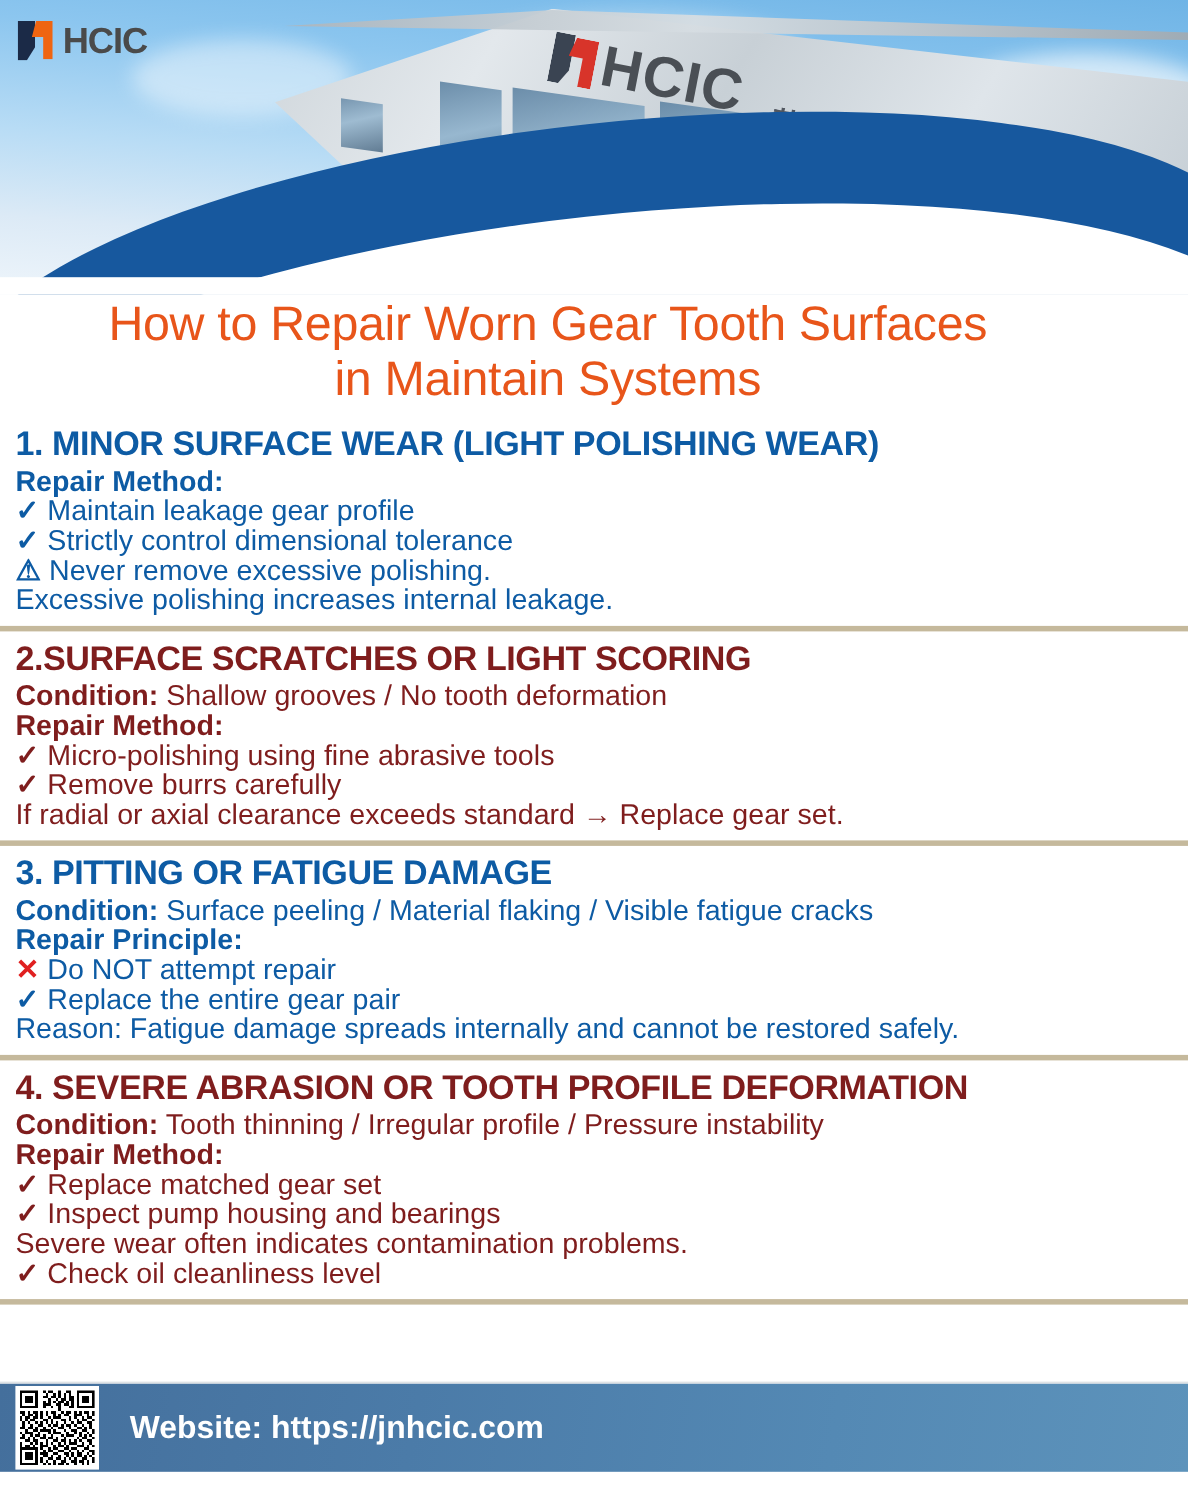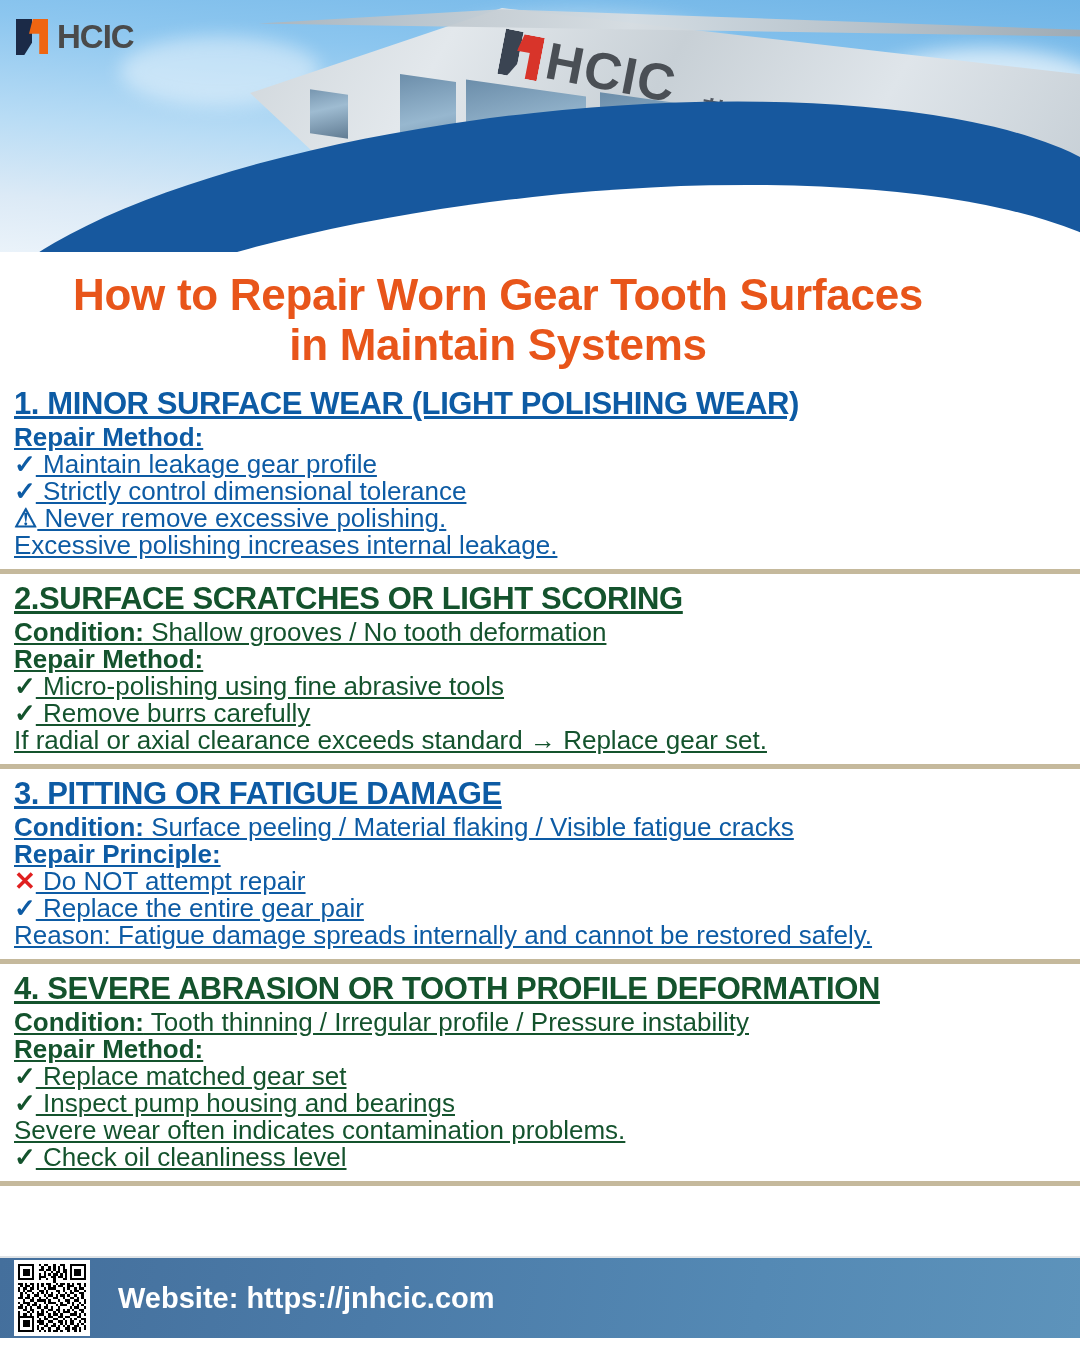--- a/index.html
+++ b/index.html
@@ -106,42 +106,42 @@
   }
   .corner-logo .txt {
     font-size:33px; font-weight:bold; color:#4a4a4a; letter-spacing:-1px;
   }
 
   
   .title {
     position:absolute; left:0; top:270px; width:996px;
     text-align:center;
     color:#e8551a;
-    font-weight:bold;
+    font-weight:normal;
     font-size:44px;
     line-height:50px;
     letter-spacing:-0.3px;
   }
 
   
   .sections { position:absolute; left:0; top:386px; width:1080px; }
-  .section { padding:0 24px 4px 14px;text-decoration:underline; }
+  .section { padding:0 24px 4px 14px; }
   .sec-head {
     font-size:31px; font-weight:bold; line-height:36px; letter-spacing:-0.4px;
     margin-bottom:2px;
   }
   .line { font-size:26px; line-height:27px; white-space:nowrap; }
   .line.b { font-weight:bold; }
   .lbl { font-weight:bold; }
   .glyph { font-weight:bold; display:inline-block; }
   .glyph.x { color:#e02020; }
   .divider { height:5px; background:#c5b99c; margin:6px 0 7px 0; }
 
   .blue  { color:#0d5ba4; }
-  .green { color:#14532d; }
+  .green { color:#7f1d1d; }
 
   
   .footer {
     position:absolute; left:0; top:1258px; width:1080px; height:80px;
     background:linear-gradient(100deg,#446f9c 0%, #4b7ba8 35%, #5489b4 70%, #5d93bb 100%);
     display:flex; align-items:center;
   }
   .qr {
     width:76px; height:76px; margin-left:14px; background:#fff; padding:4px;
     display:block;

